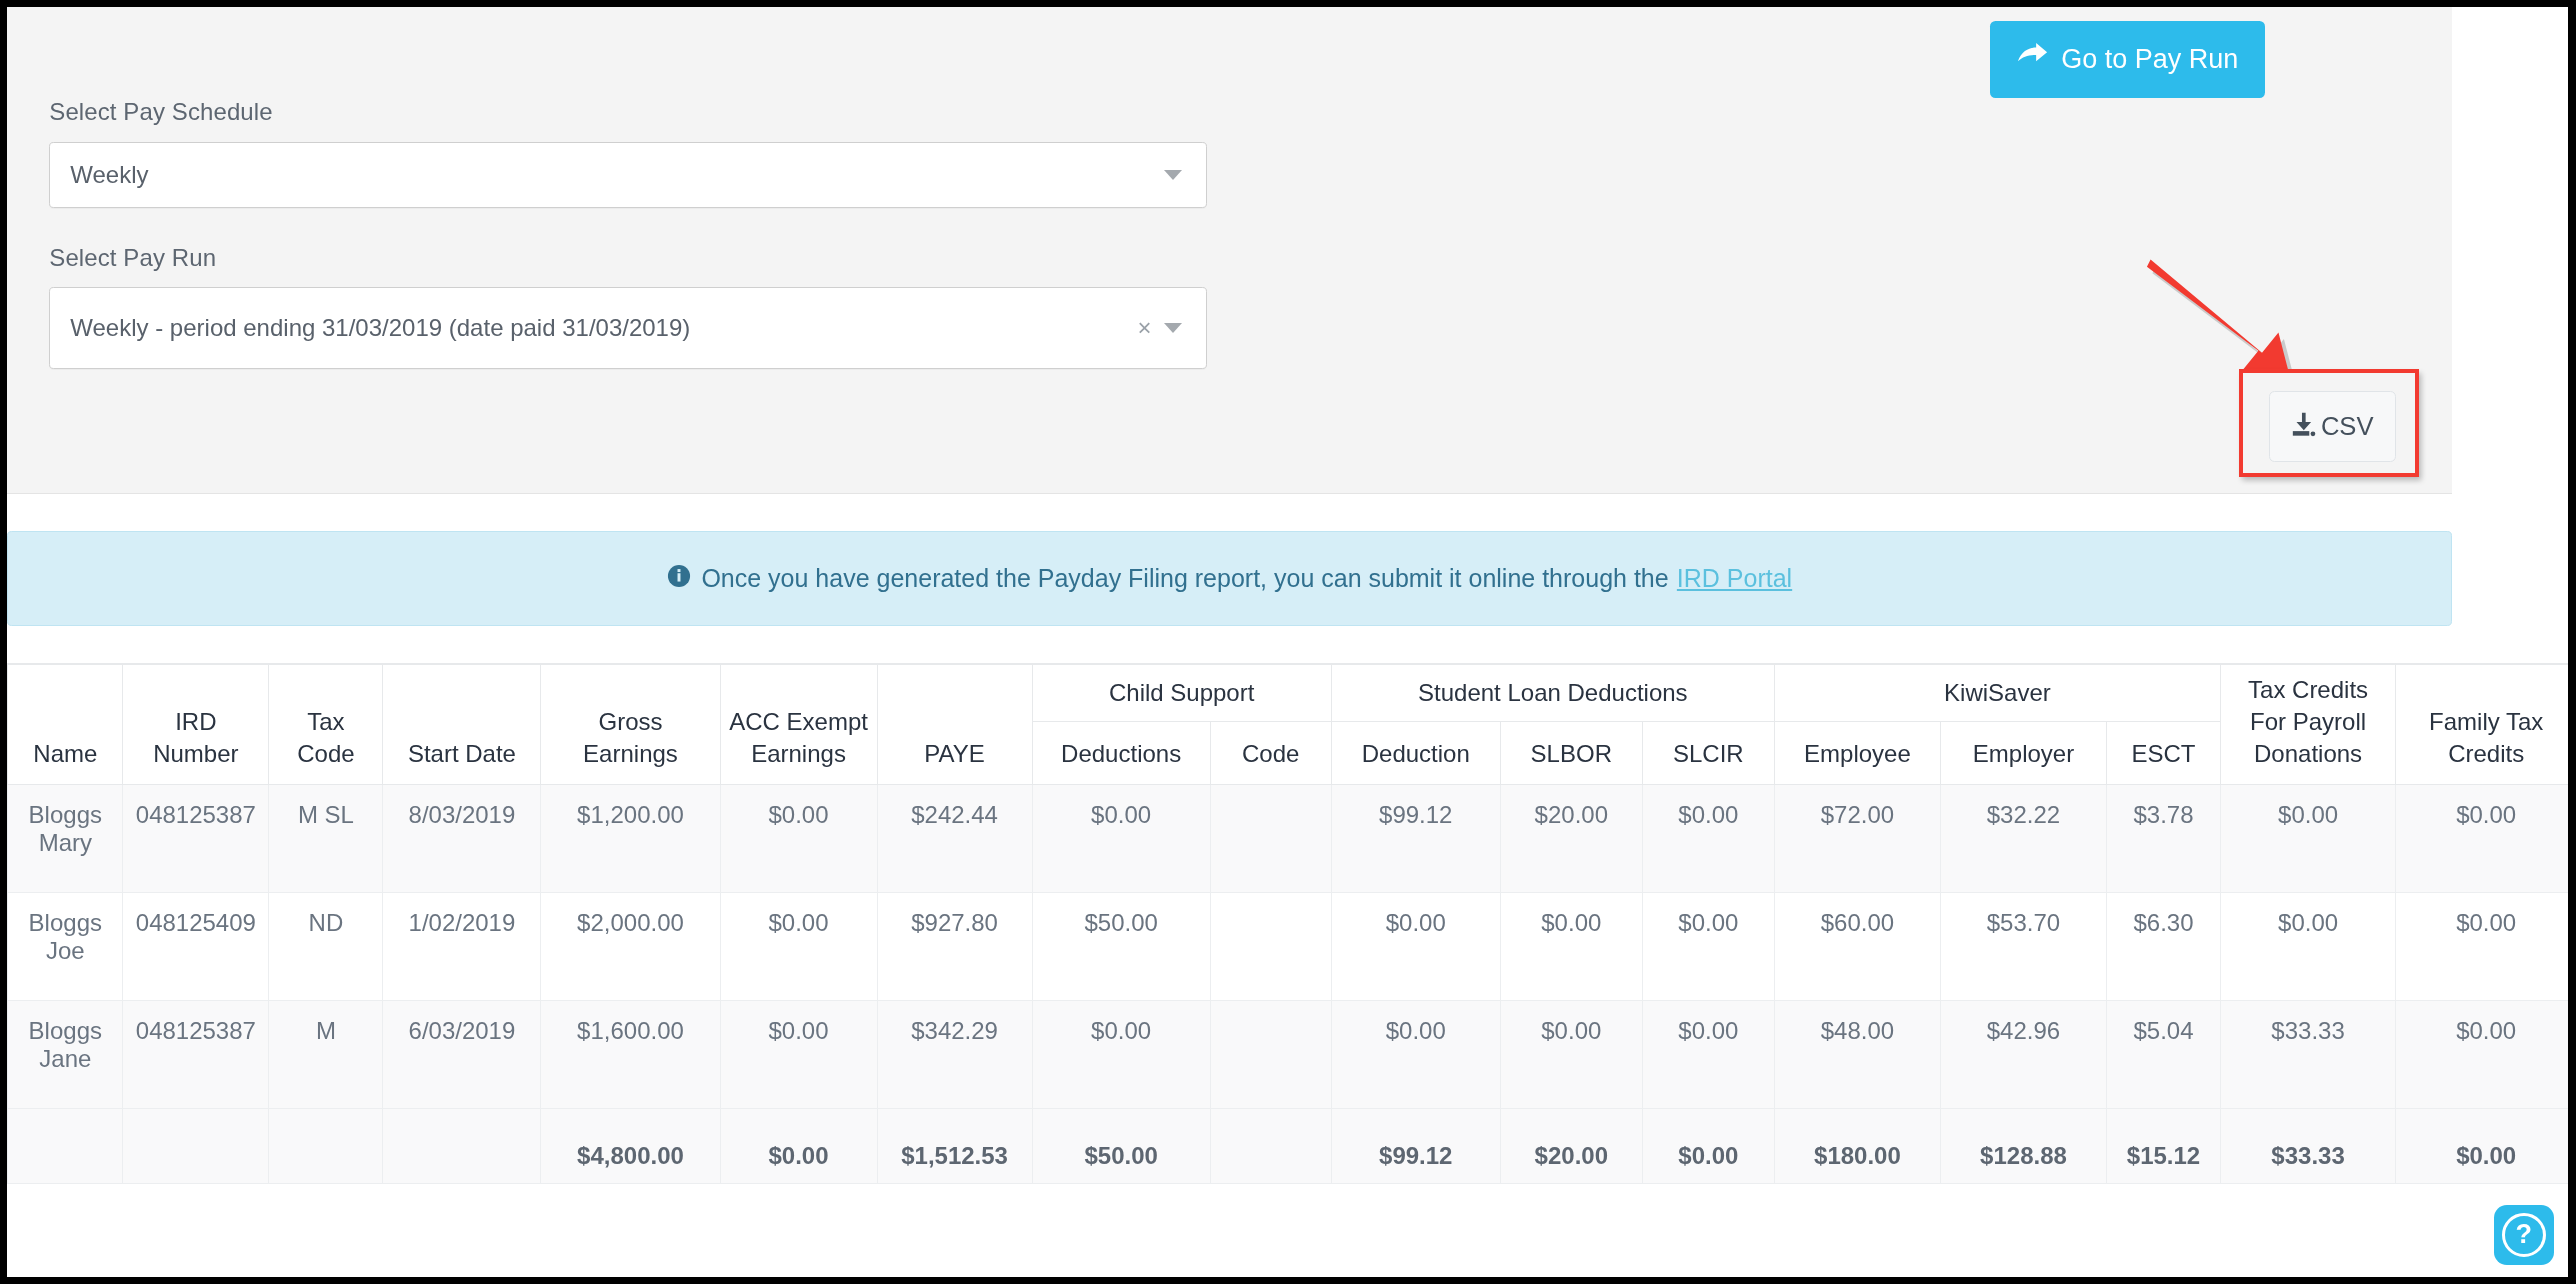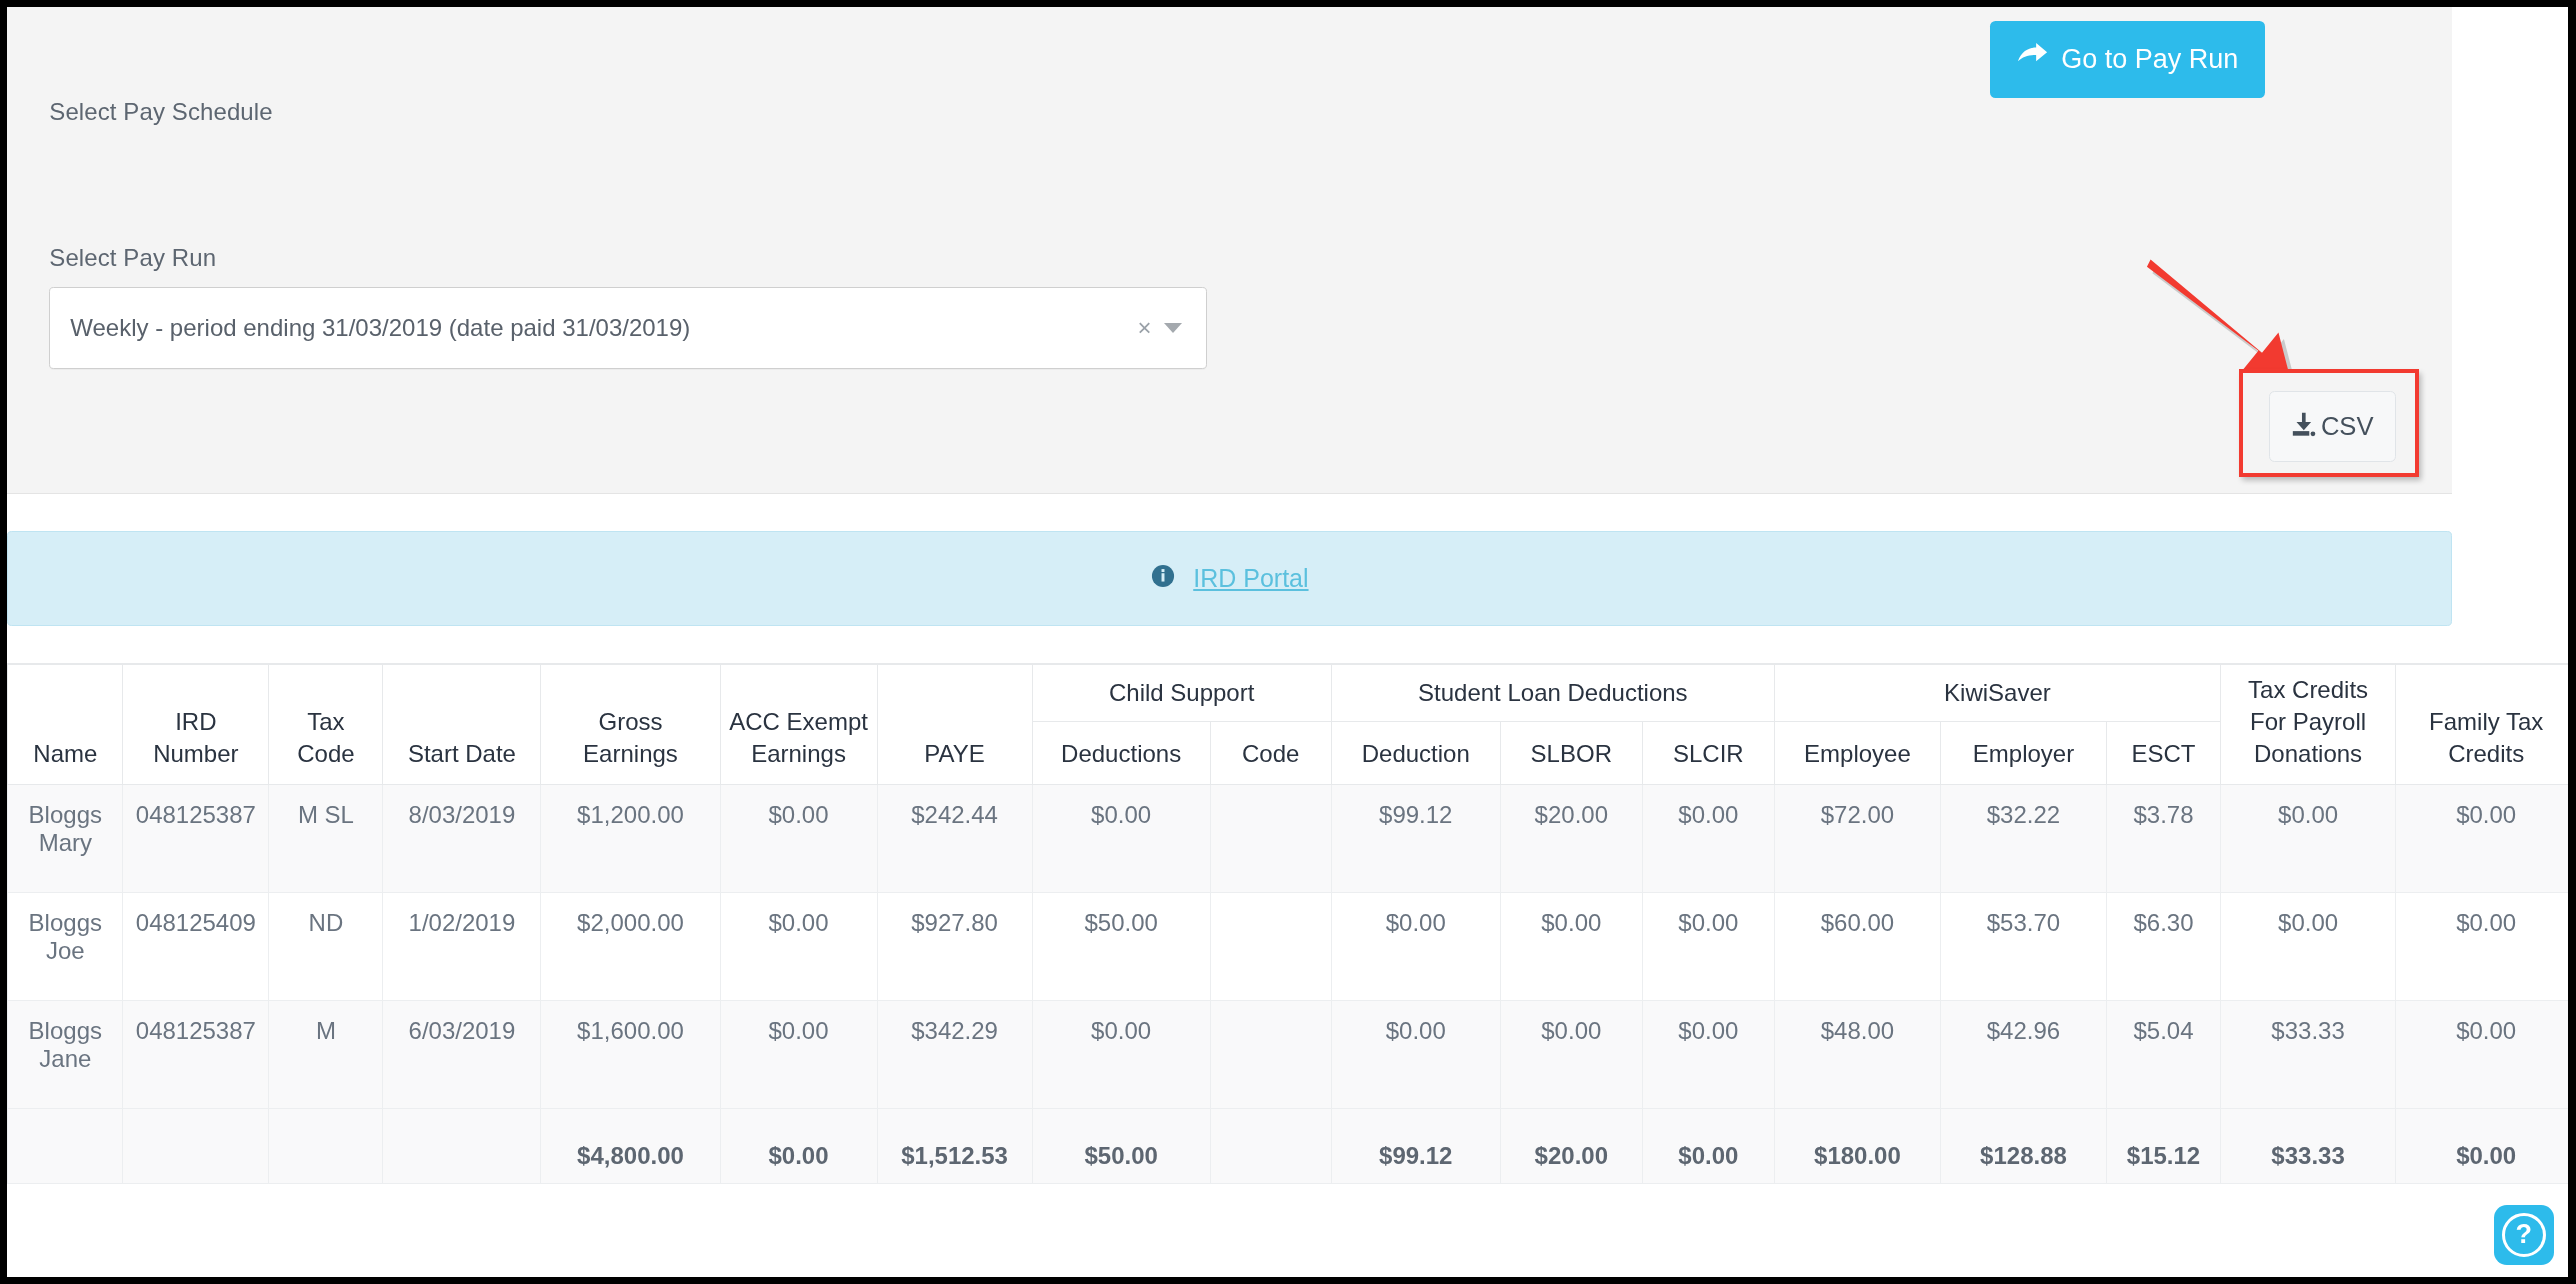--- a/index.html
+++ b/index.html
@@ -204,20 +204,24 @@
 </style>
 </head>
 <body>
 
 <div class="screen">
 
   <div class="filter-panel">
 
     <div class="field-label lbl-schedule">Select Pay Schedule</div>
 
+    <div class="select-box select-schedule">
+      <span class="select-value">Weekly</span>
+      <span class="caret"></span>
+    </div>
 
     <div class="field-label lbl-payrun">Select Pay Run</div>
 
     <div class="select-box select-payrun">
       <span class="select-value">Weekly - period ending 31/03/2019 (date paid 31/03/2019)</span>
       <span class="select-clear">×</span>
       <span class="caret"></span>
     </div>
 
     <button class="btn-payrun">
@@ -253,20 +257,21 @@
   </div>
 
   <div class="info-banner">
     <span class="info-icon">
       <svg width="24" height="24" viewBox="0 0 26 26">
         <circle cx="13" cy="13" r="12" fill="#31708f"></circle>
         <rect x="11.4" y="10" width="3.2" height="9" fill="#d6eef7"></rect>
         <rect x="11.4" y="5.5" width="3.2" height="3.2" fill="#d6eef7"></rect>
       </svg>
     </span>
+    <span>Once you have generated the Payday Filing report, you can submit it online through the</span>
     <a class="banner-link" href="#">IRD Portal</a>
   </div>
 
   <div class="table-wrap">
     <table class="report">
       <colgroup>
         <col style="width:115px">
           <col style="width:146px">
           <col style="width:114px">
         <col style="width:158px">

